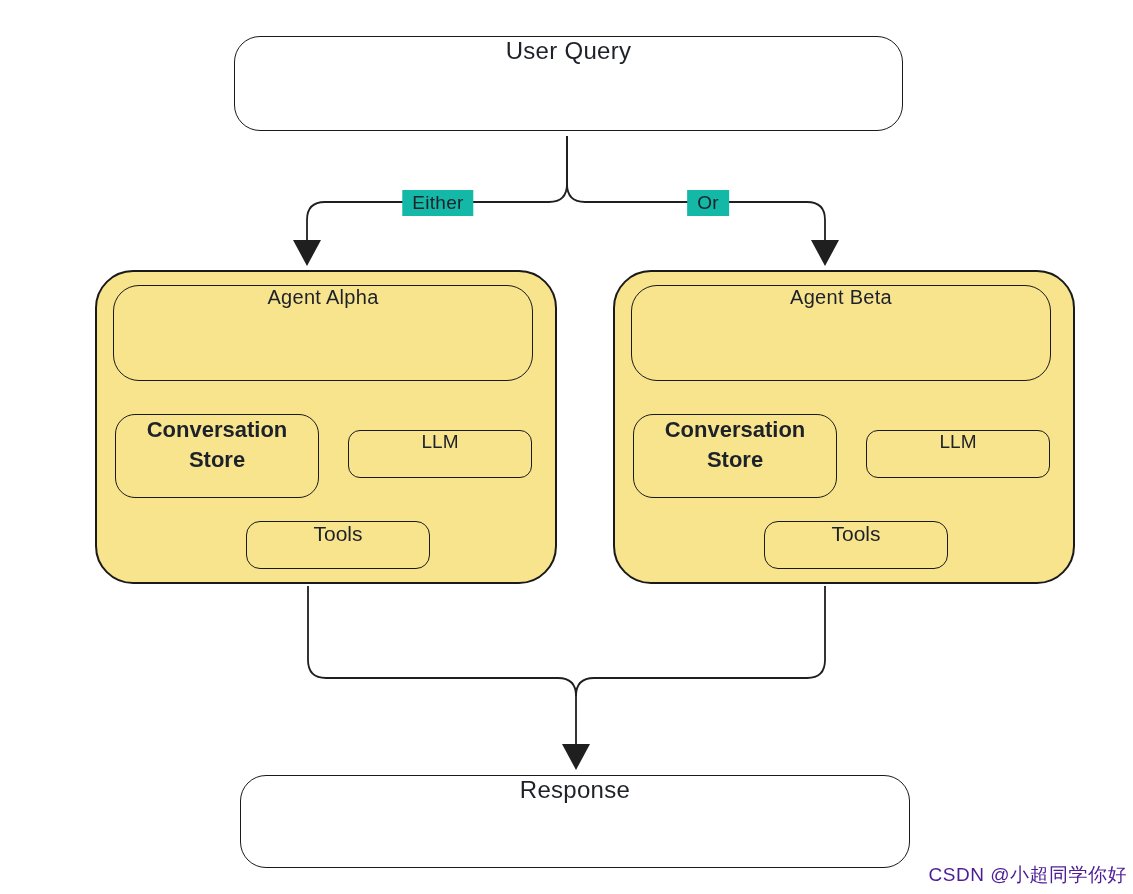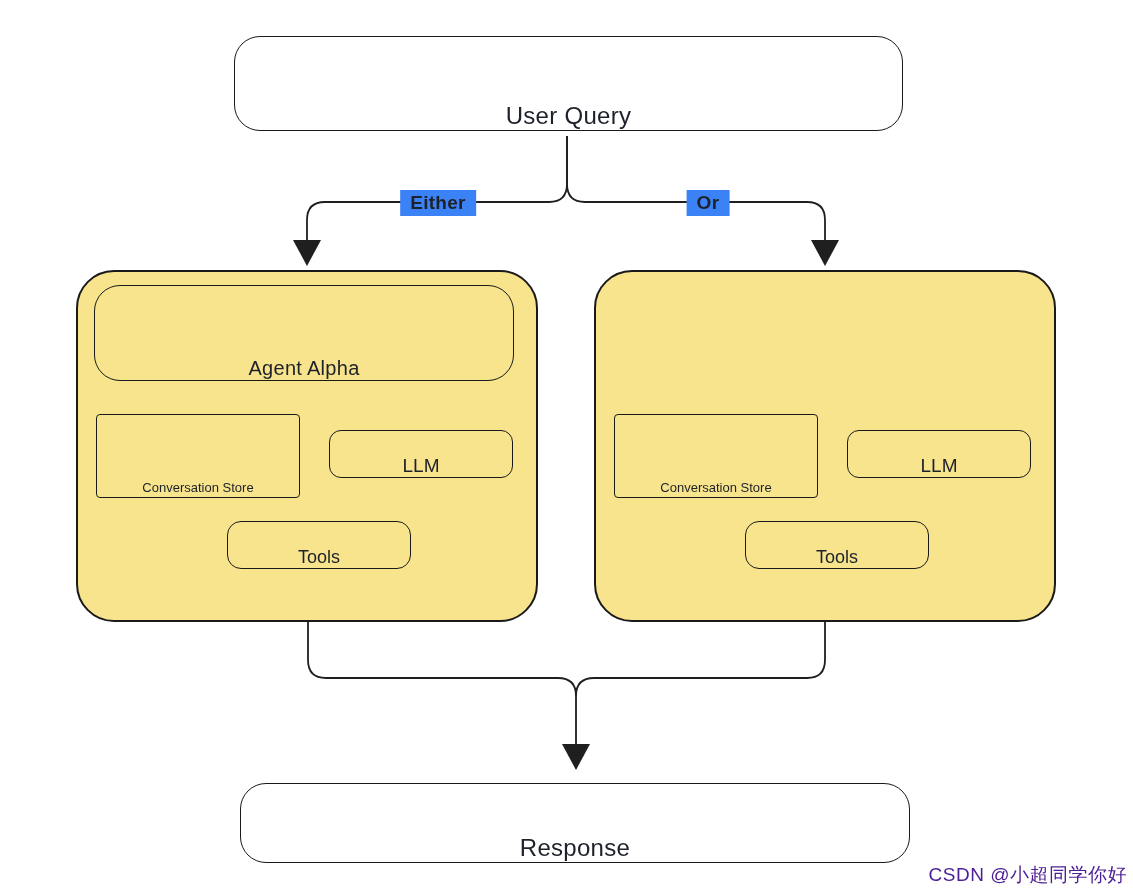--- a/index.html
+++ b/index.html
@@ -14,80 +14,81 @@
     background: #ffffff;
     font-family: "Liberation Sans", "DejaVu Sans", sans-serif;
     color: #1d2129;
     overflow: hidden;
   }
   .node {
     position: absolute;
     box-sizing: border-box;
     border: 1.6px solid #1a1a1a;
     display: flex;
-    align-items: flex-end;
+    align-items: flex-start;
     justify-content: center;
     text-align: center;
   }
   .terminal {
     background: #ffffff;
     border-radius: 26px;
     font-size: 24px;
     font-weight: 500;
     letter-spacing: 0.3px;
   }
   #user-query { left: 234px; top: 36px;  width: 669px; height: 95px; }
-  #response   { left: 240px; top: 775px; width: 670px; height: 80px; margin-top: 8px; }
+  #response   { left: 240px; top: 775px; width: 670px; height: 93px; }
 
   .agent-container {
     position: absolute;
     box-sizing: border-box;
     width: 462px;
-    height: 352px;
+    height: 314px;
     top: 270px;
     background: #F8E48D;
     border: 2px solid #1a1a1a;
     border-radius: 38px;
+    margin-left: 19px;
   }
   #agent-alpha { left: 76px; }
   #agent-beta  { left: 594px; }
 
   .agent-header {
     left: 16px; top: 13px;
     width: 420px; height: 96px;
     border-radius: 26px;
     background: transparent;
     font-size: 20px;
     font-weight: 500;
     letter-spacing: 0.3px;
   }
   .conv-store {
     left: 18px; top: 142px;
     width: 204px; height: 84px;
-    border-radius: 4px;
+    border-radius: 20px;
     background: transparent;
-    font-size: 13px;
-    font-weight: 400;
+    font-size: 22px;
+    font-weight: 700;
     line-height: 1.35;
     padding: 0 28px;
   }
   .llm {
     left: 251px; top: 158px;
     width: 184px; height: 48px;
     border-radius: 12px;
     background: transparent;
     font-size: 19px;
     font-weight: 500;
   }
   .tools {
     left: 149px; top: 249px;
     width: 184px; height: 48px;
     border-radius: 14px;
     background: transparent;
-    font-size: 18px;
+    font-size: 21px;
     font-weight: 500;
   }
 
   #edges {
     position: absolute;
     left: 0; top: 0;
     width: 1133px;
     height: 894px;
     pointer-events: none;
   }
@@ -97,24 +98,24 @@
     stroke-width: 1.8px;
   }
   #edges polygon {
     fill: #1f1f1f;
     stroke: none;
   }
 
   .edge-label {
     position: absolute;
     transform: translate(-50%, -50%);
-    background: #3b82f6;
+    background: #14b8a6;
     padding: 2px 10px;
     font-size: 19px;
-    font-weight: 700;
+    font-weight: 400;
     color: #1d2129;
     letter-spacing: 0.3px;
   }
   #label-either { left: 438px; top: 203px; }
   #label-or     { left: 708px; top: 203px; }
 
   #watermark {
     position: absolute;
     right: 6px;
     bottom: 6px;
@@ -154,20 +155,23 @@
     </div>
     <div class="node llm">
       <span>LLM</span>
     </div>
     <div class="node tools">
       <span>Tools</span>
     </div>
   </div>
 
   <div id="agent-beta" class="agent-container">
+    <div class="node agent-header">
+      <span>Agent Beta</span>
+    </div>
     <div class="node conv-store">
       <span>Conversation Store</span>
     </div>
     <div class="node llm">
       <span>LLM</span>
     </div>
     <div class="node tools">
       <span>Tools</span>
     </div>
   </div>

